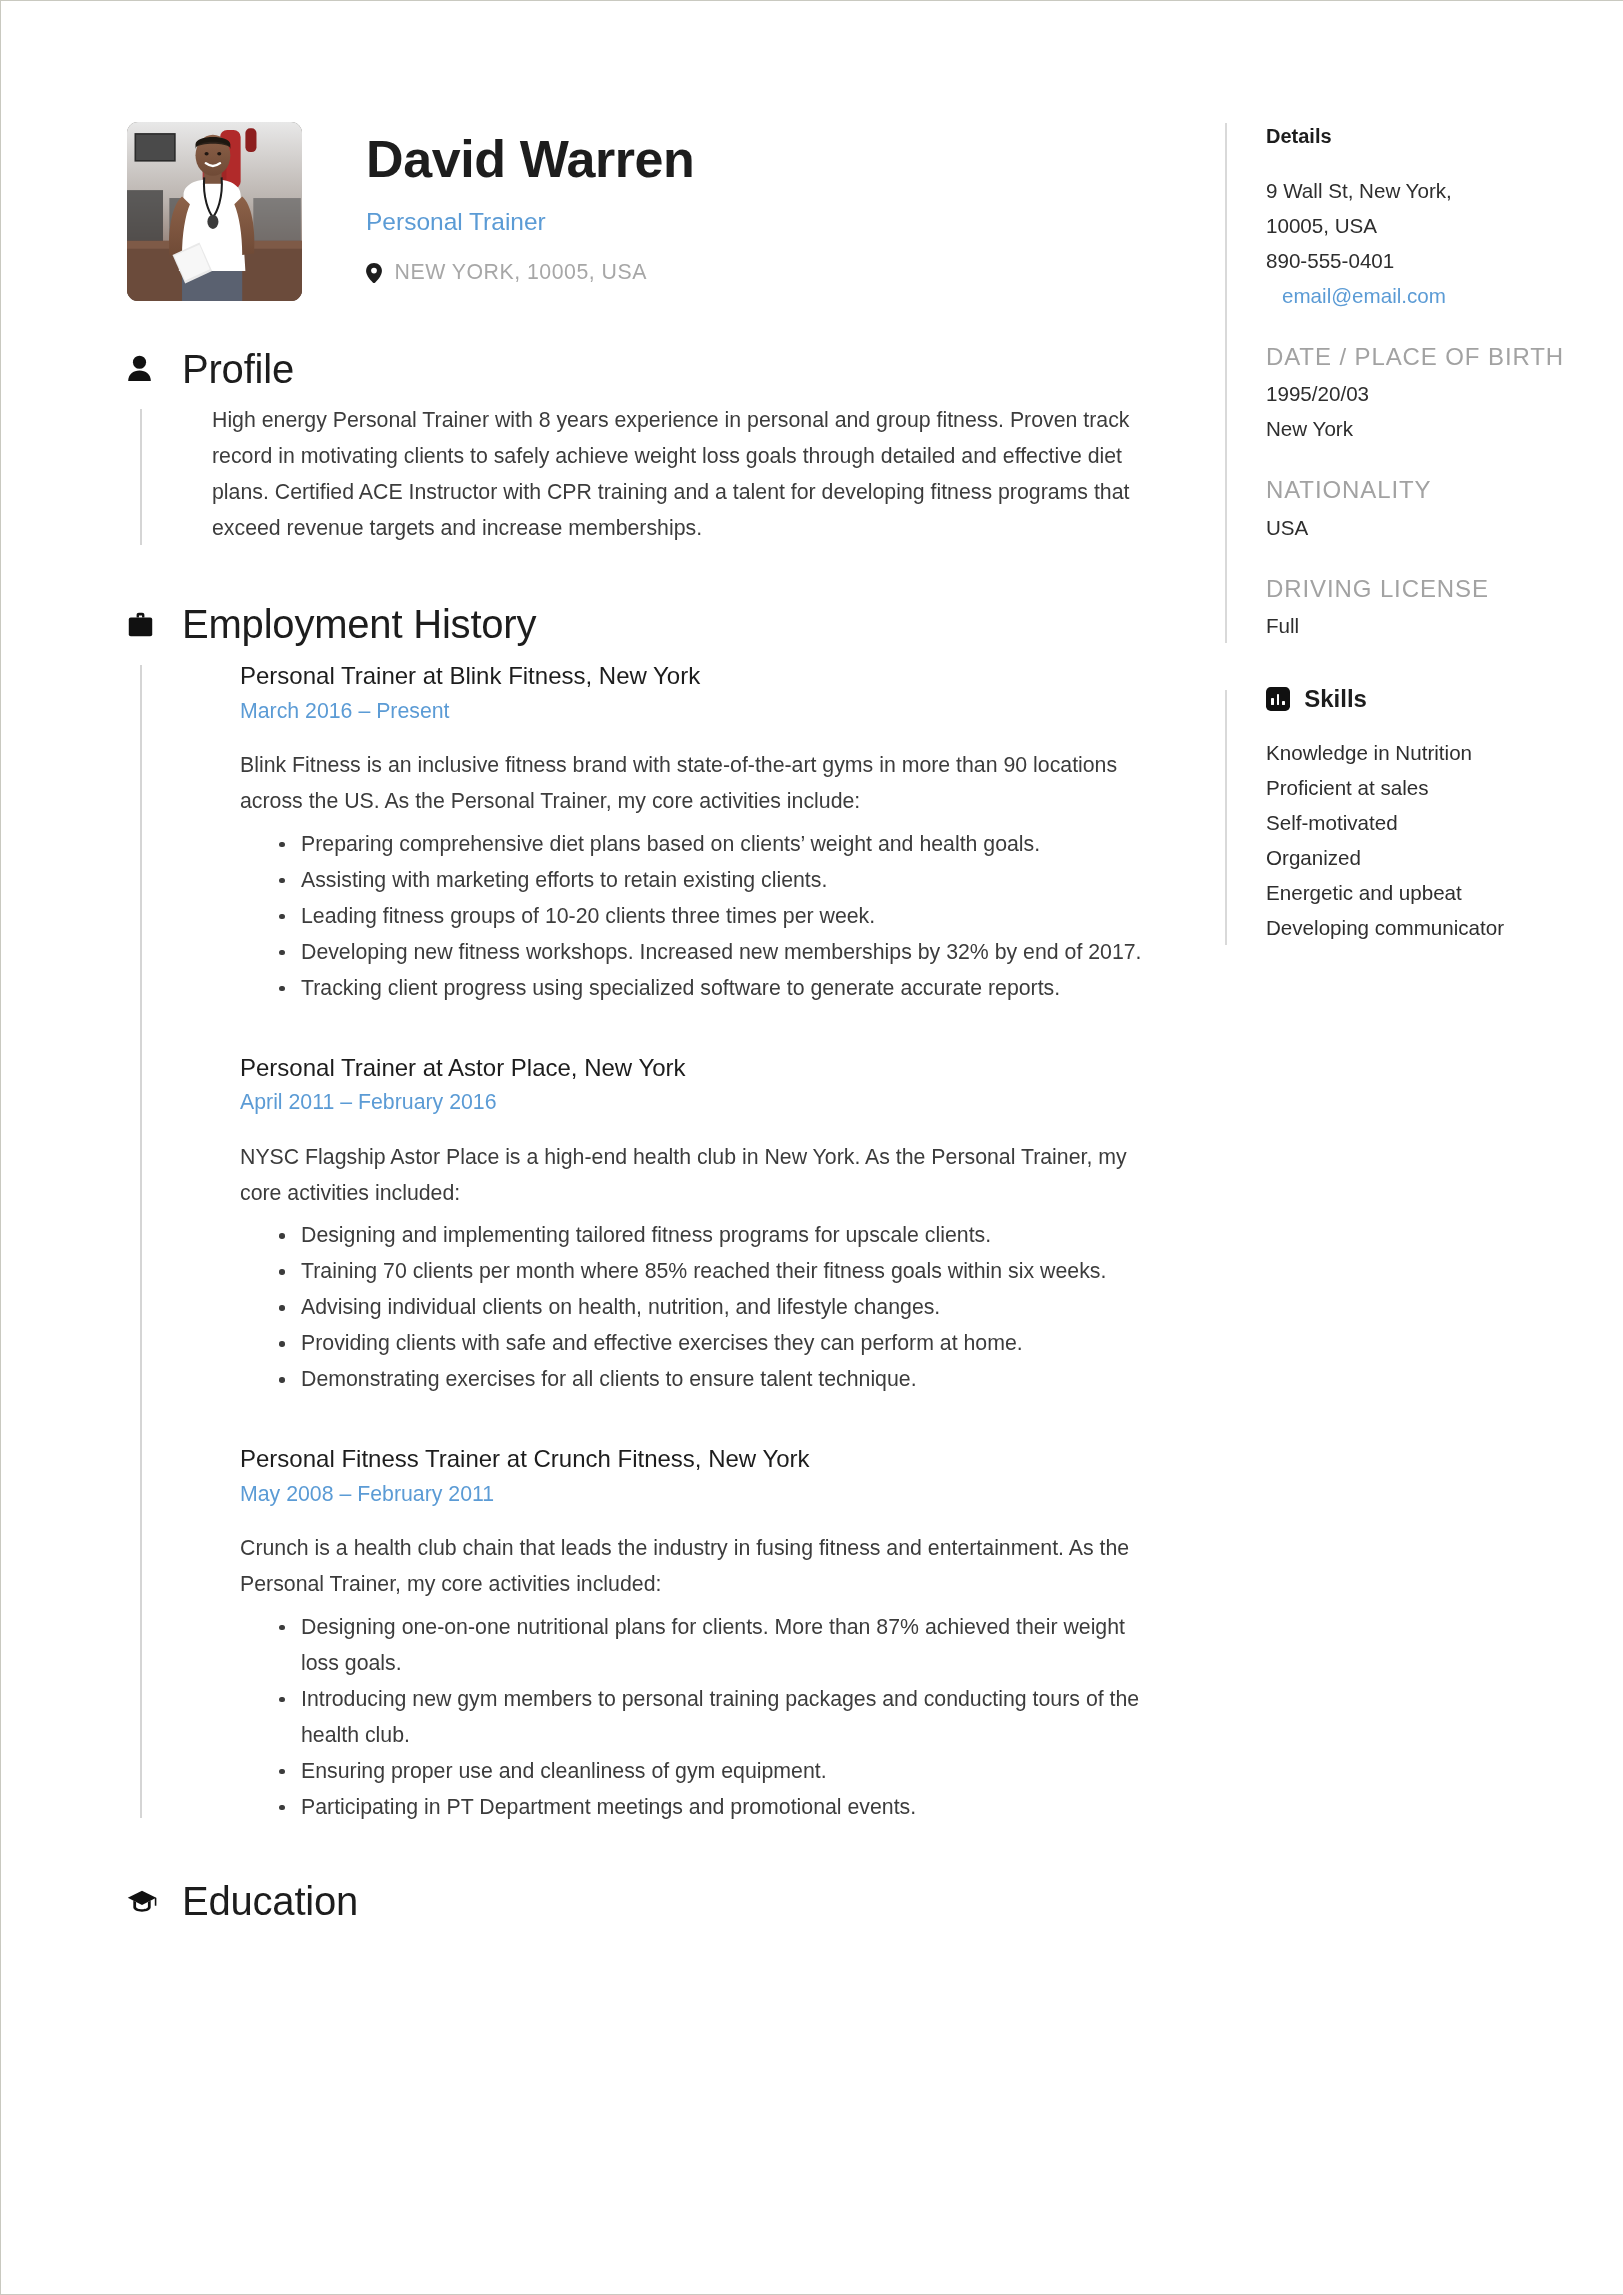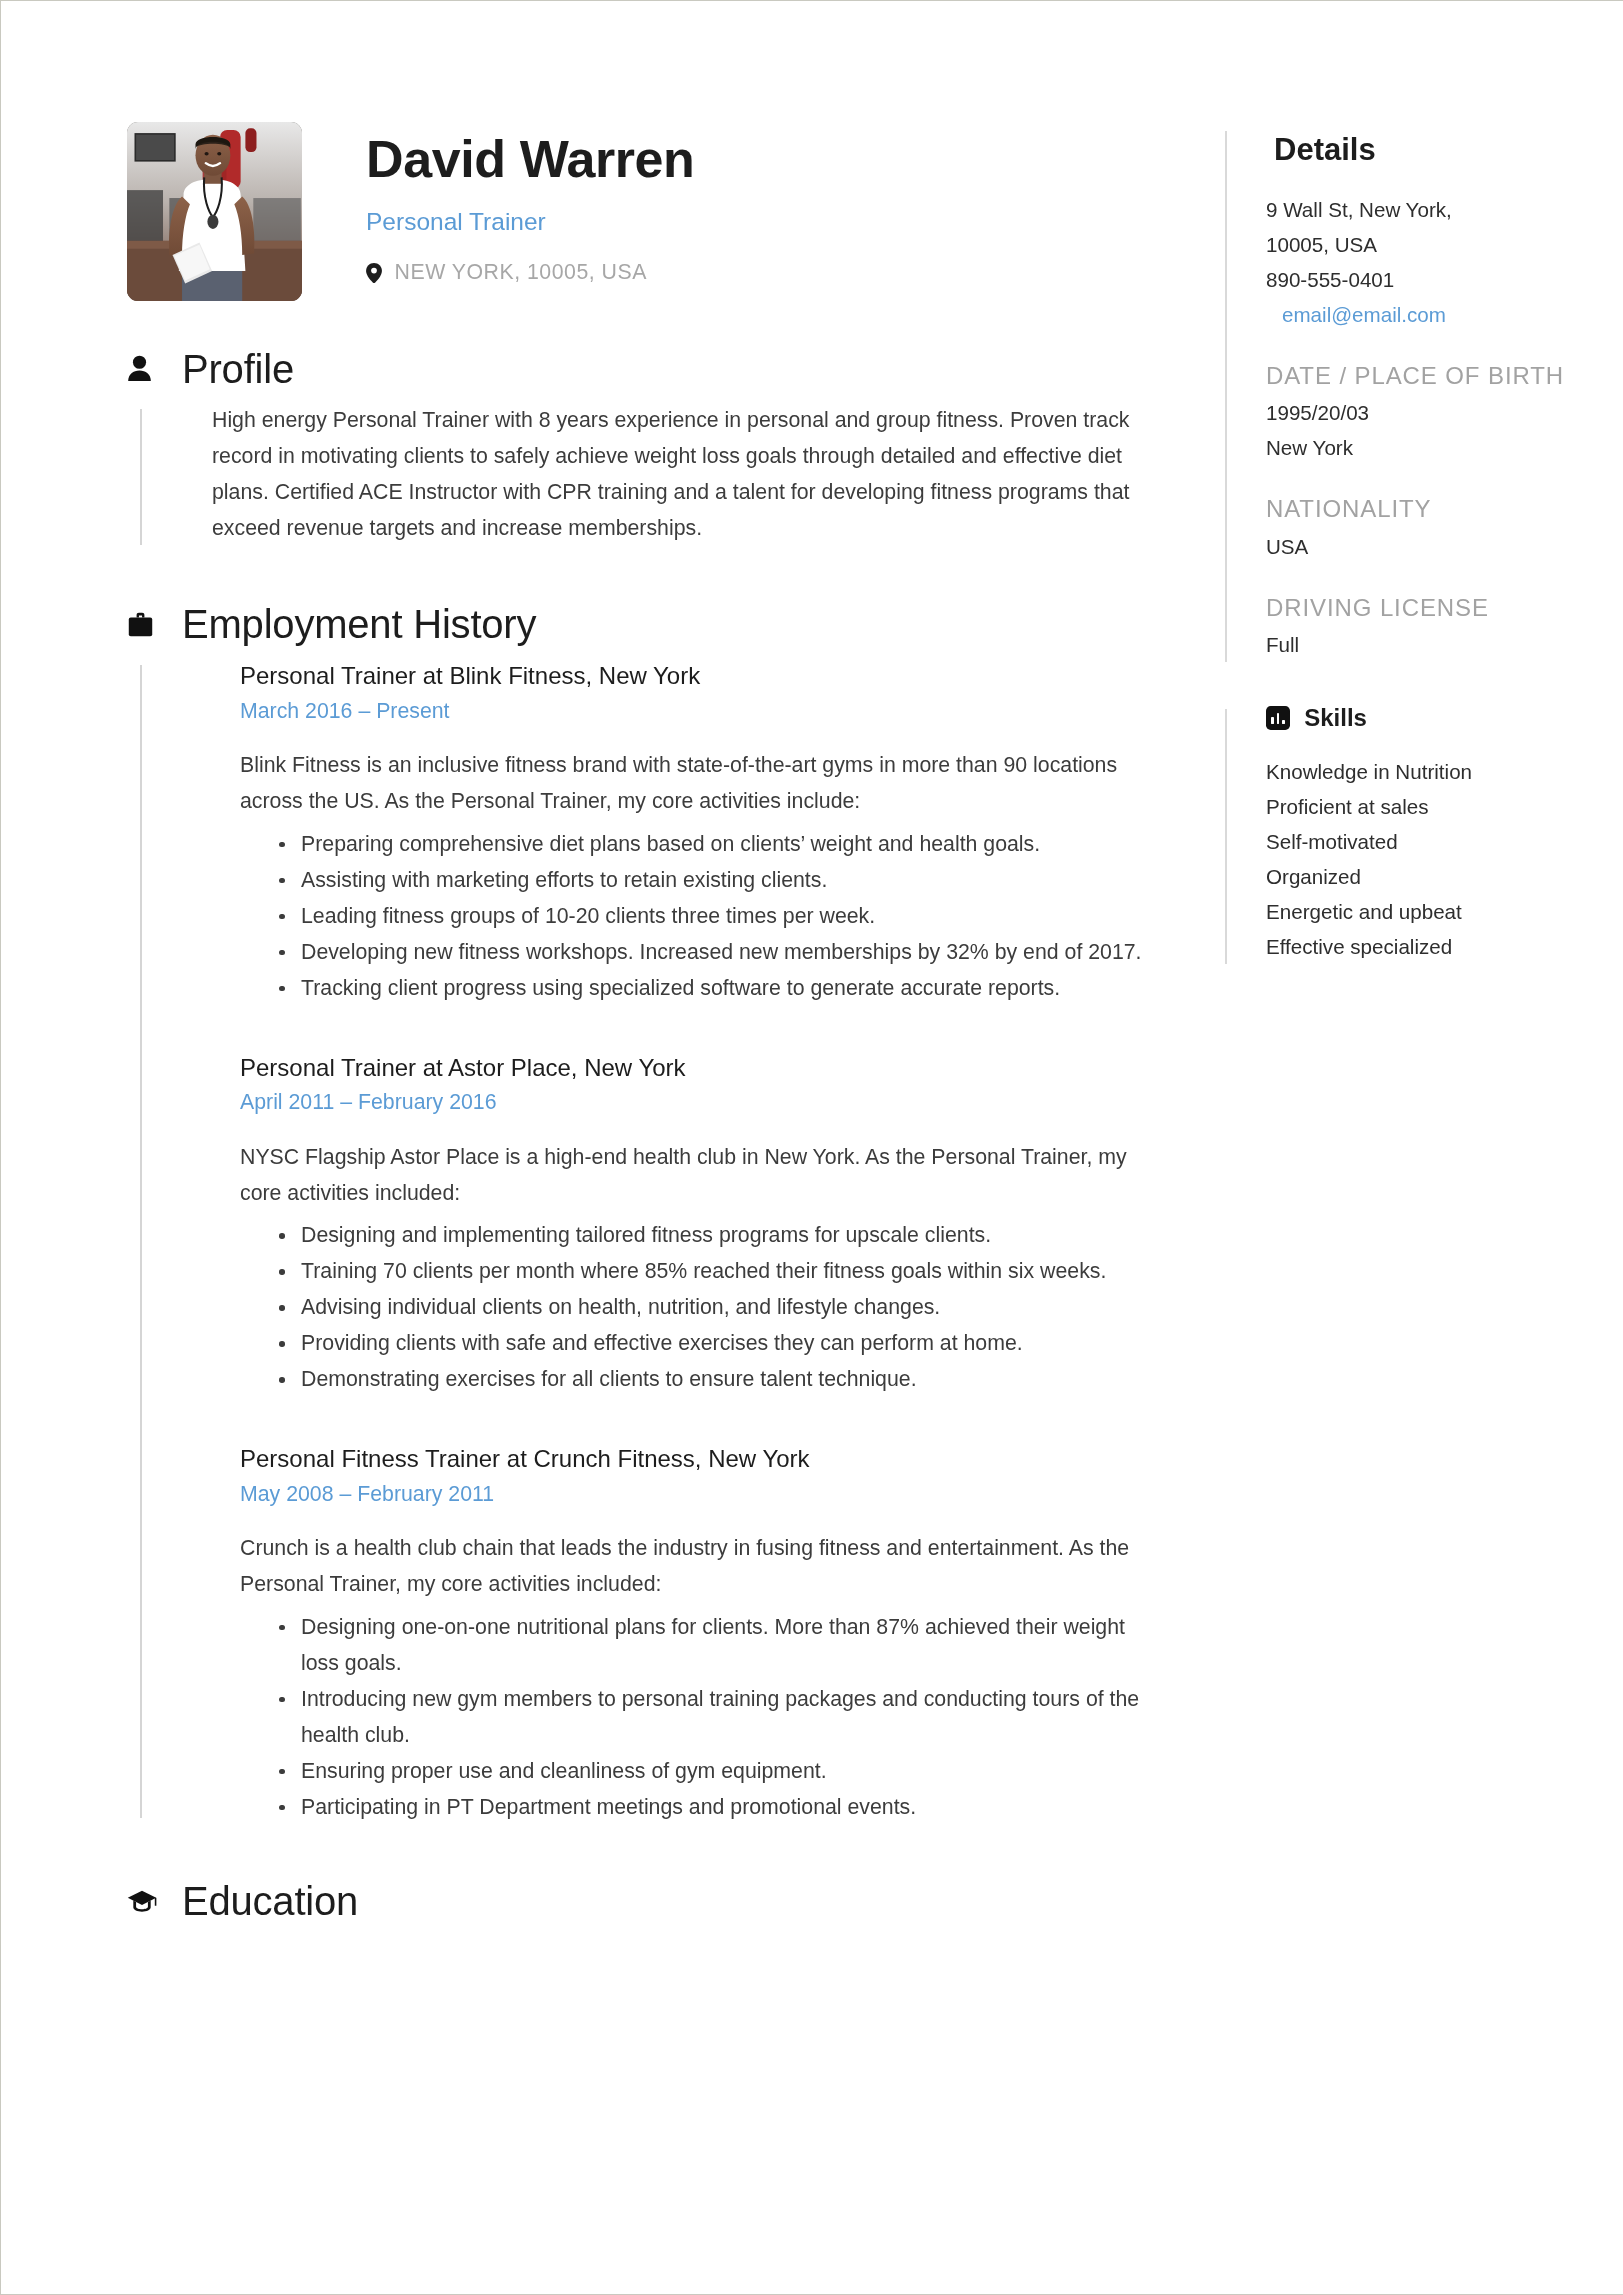--- a/index.html
+++ b/index.html
@@ -204,24 +204,24 @@
   .side-block::before {
     content: "";
     position: absolute;
     left: 0;
     top: 3.2px;
     bottom: 0;
     width: 1.6px;
     background: #d9d9d9;
   }
   .side-title {
-    font-size: 31px;
+    font-size: 20px;
     font-weight: 700;
     color: #1d1d1d;
-    margin: 8px;
+    margin: 0;
     line-height: 1;
     padding-top: 6.3px;
   }
   .side-text {
     font-size: 20.6px;
     line-height: 35px;
     color: #2e2e2e;
     margin: 0;
   }
   .side-group { margin-top: 30px; }
@@ -485,21 +485,21 @@
               <i class="b3"></i>
         </span>
         <span class="skills-title">Skills</span>
       </div>
       <ul class="skills-list" id="skills-list">
             <li>Knowledge in Nutrition</li>
             <li>Proficient at sales</li>
             <li>Self-motivated</li>
             <li>Organized</li>
             <li>Energetic and upbeat</li>
-            <li>Effective specialized</li>
+            <li>Developing communicator</li>
           </ul>
     </div>
 
   </aside>
 
  </div>
 </div>
 
 
 </body></html>

